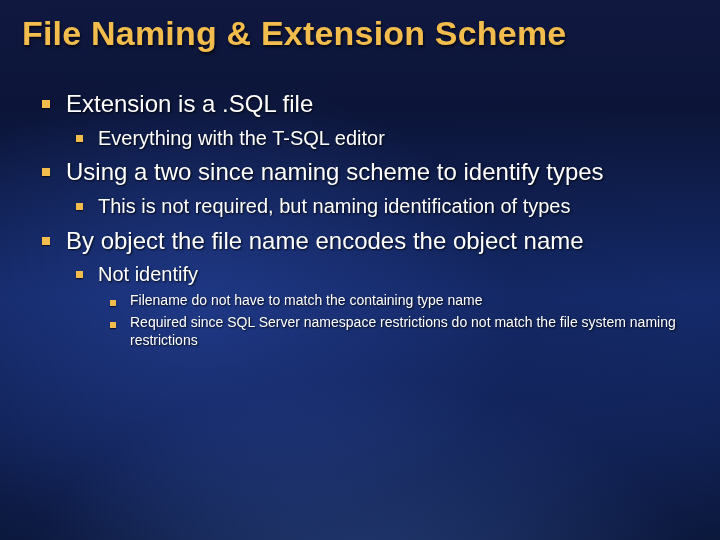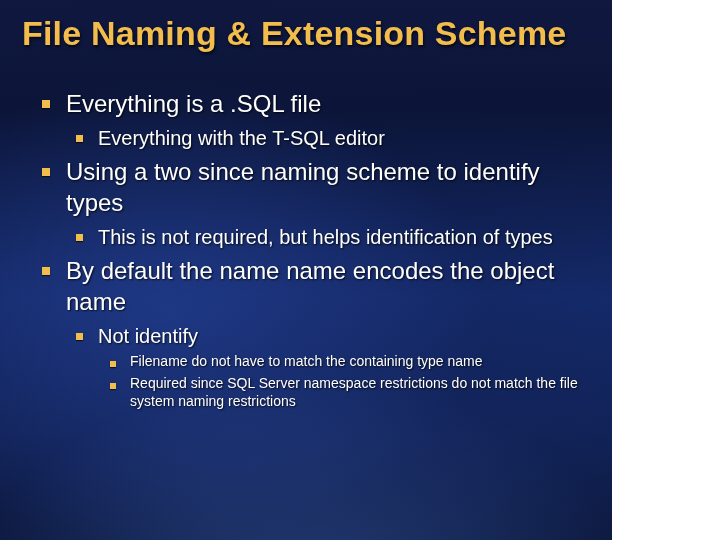--- a/index.html
+++ b/index.html
@@ -4,21 +4,21 @@
 <style>
   html, body {
     margin: 0;
     padding: 0;
     width: 720px;
     height: 540px;
     overflow: hidden;
     font-family: Arial, Helvetica, sans-serif;
   }
   .slide {
-    width: 612px;
+    width: 720px;
     height: 540px;
     background:
       radial-gradient(ellipse 900px 680px at 50% 120%, rgba(70,110,200,0.55) 0%, rgba(30,50,120,0.25) 40%, rgba(0,0,0,0) 70%),
       radial-gradient(ellipse 700px 520px at 28% 58%, rgba(40,70,160,0.55) 0%, rgba(10,20,60,0.15) 45%, rgba(0,0,0,0) 70%),
       linear-gradient(180deg, #101840 0%, #0c1538 20%, #142a6a 55%, #0e1f50 80%, #06102a 100%);
     box-sizing: border-box;
     padding: 14px 20px 20px 22px;
     color: #fff;
   }
   .title {
@@ -104,39 +104,39 @@
 </style>
 </head>
 <body>
 
 <div class="slide">
   <h1 class="title">File Naming &amp; Extension Scheme</h1>
 
   <ul class="lvl1">
 
     <li>
-      <span>Everything is a .SQL file</span>
+      <span>Extension is a .SQL file</span>
       <ul class="lvl2">
         <li>
           <span>Everything with the T-SQL editor</span>
         </li>
       </ul>
     </li>
 
     <li>
       <span>Using a two since naming scheme to identify types</span>
       <ul class="lvl2">
         <li>
-          <span>This is not required, but helps identification of types</span>
+          <span>This is not required, but naming identification of types</span>
         </li>
       </ul>
     </li>
 
     <li>
-      <span>By default the name name encodes the object name</span>
+      <span>By object the file name encodes the object name</span>
       <ul class="lvl2">
         <li>
           <span>Not identify</span>
           <ul class="lvl3">
             <li>
               <span>Filename do not have to match the containing type name</span>
             </li>
             <li>
               <span>Required since SQL Server namespace restrictions do not match the file system naming restrictions</span>
             </li>

